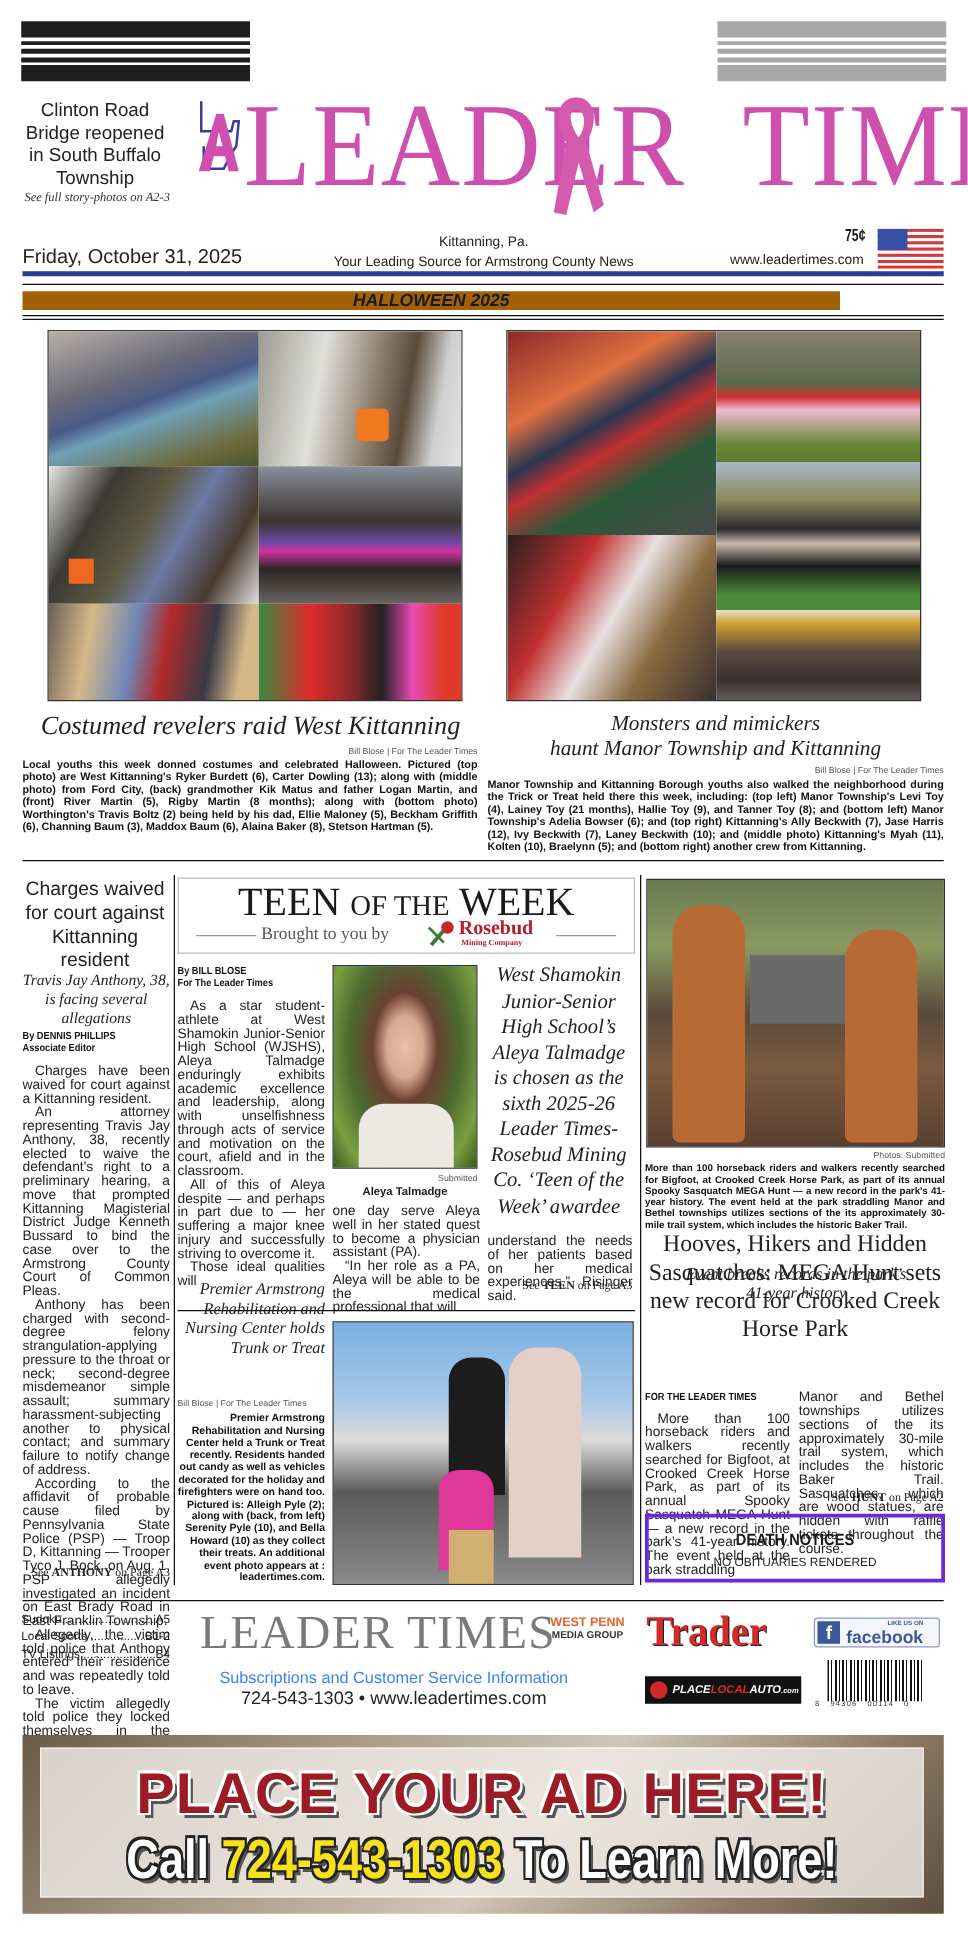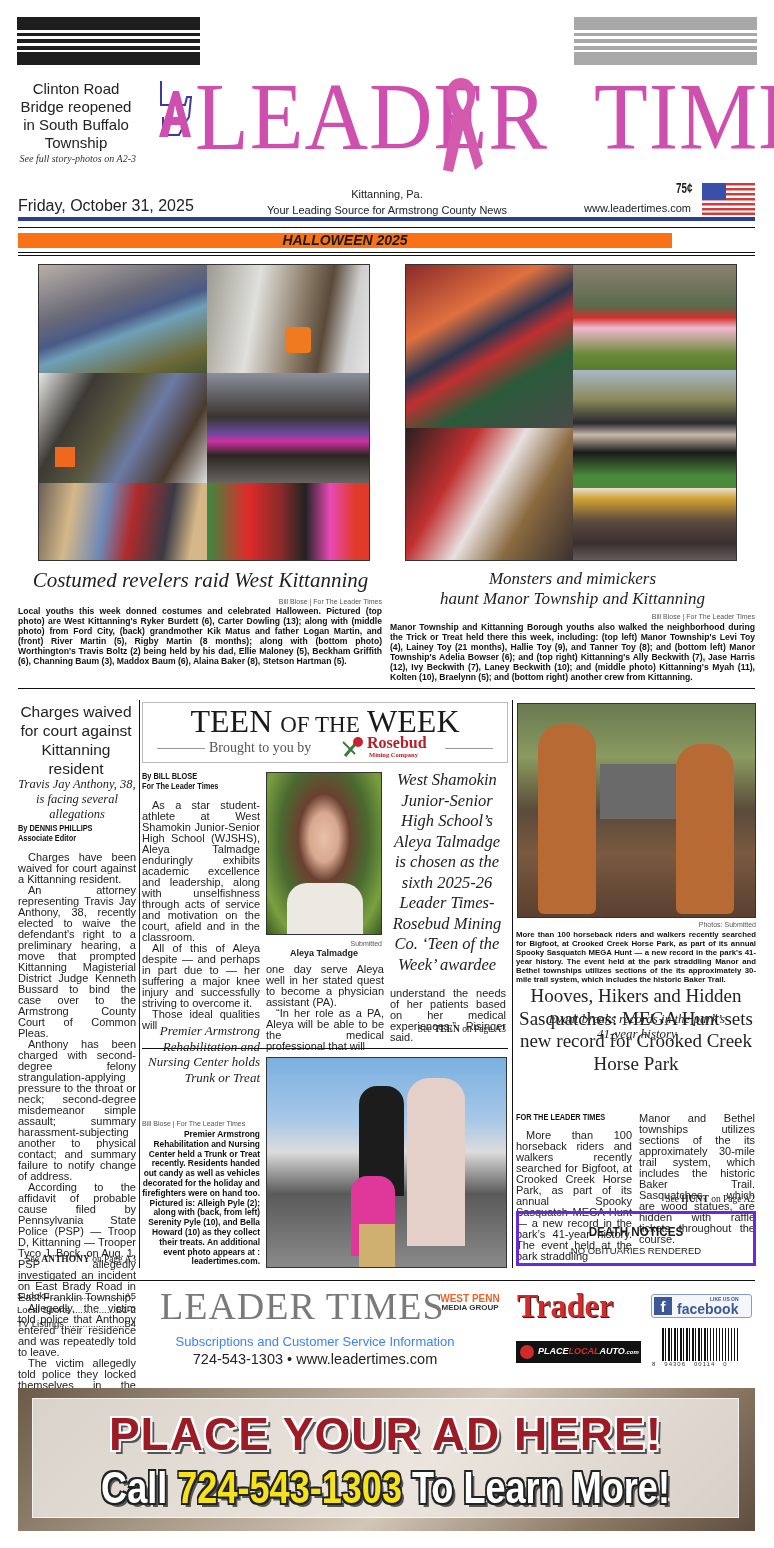--- a/index.html
+++ b/index.html
@@ -27,21 +27,21 @@
   .logo-text .big { font-size: 88px; }
 
   .dateline { left: 18px; top: 197px; font-family: "Liberation Sans", sans-serif; font-size: 16px; color: #222; }
   .loc { left: 262px; top: 186px; width: 250px; text-align: center; font-family: "Liberation Sans", sans-serif; font-size: 11px; line-height: 16px; color: #222; }
   .price { left: 676px; top: 180px; font-family: "Liberation Sans", sans-serif; font-weight: bold; font-size: 14px; transform: scaleX(0.7); transform-origin: left; }
   .url { left: 584px; top: 202px; font-family: "Liberation Sans", sans-serif; font-size: 11px; color: #222; }
   .flag { left: 702px; top: 183px; width: 53px; height: 32px; }
 
   .rule-blue { left: 18px; top: 217px; width: 737px; height: 4px; background: #2b3e8e; }
   .rule-black { left: 18px; top: 227px; width: 737px; height: 1px; background: #111; }
-  .section-banner { left: 18px; top: 233px; width: 654px; height: 15px; background: #f97316; text-align: center; font-family: "Liberation Sans", sans-serif; font-weight: bold; font-style: italic; font-size: 14px; line-height: 15px; color: #1a1a1a; }
+  .section-banner { left: 18px; top: 233px; width: 654px; height: 15px; background: #a16207; text-align: center; font-family: "Liberation Sans", sans-serif; font-weight: bold; font-style: italic; font-size: 14px; line-height: 15px; color: #1a1a1a; }
   .rule-double { left: 18px; top: 252px; width: 737px; height: 4px; border-top: 1px solid #111; border-bottom: 1px solid #111; }
 
   .photo { position: absolute; overflow: hidden; border: 1px solid #333; }
   .tile { position: absolute; }
 
   .headline-italic { font-family: "Liberation Serif", serif; font-style: italic; color: #222; text-align: center; }
   .credit { font-family: "Liberation Sans", sans-serif; font-size: 7px; color: #555; text-align: right; }
   .cutline { font-family: "Liberation Sans", sans-serif; font-weight: bold; font-size: 8.6px; line-height: 10px; text-align: justify; color: #111; }
 
   .body-text { font-family: Liberation Sans, sans-serif; font-size: 11px; line-height: 11px; text-align: justify; color: #222; }

